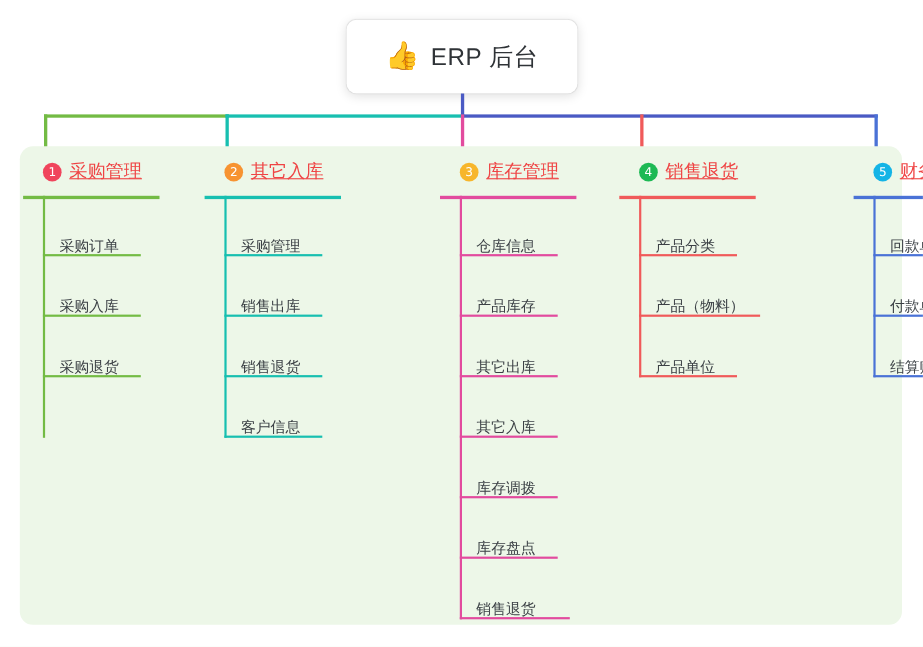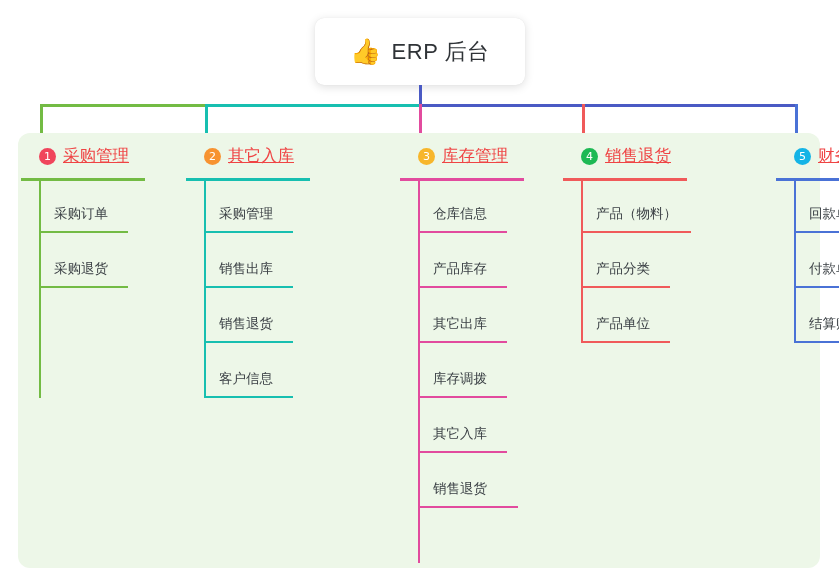--- a/index.html
+++ b/index.html
@@ -108,21 +108,21 @@
     top: 45px;
     width: 100%;
   }
   .leaf {
     position: relative;
     height: 55px;
   }
   .leaf-label {
     position: absolute;
     left: 36px;
-    bottom: 10px;
+    bottom: 0;
     font-size: 13.5px;
     color: #3b4045;
     white-space: nowrap;
   }
   .leaf-rule {
     position: absolute;
     left: 21px;
     bottom: 0;
     width: 89px;
     height: 2px;
@@ -157,20 +157,24 @@
         <span class="col-title">采购管理</span>
       </div>
       <div class="header-rule" style="background: rgb(115, 187, 68);"></div>
       <div class="spine" style="background: rgb(115, 187, 68); height: 220px;"></div>
       <div class="leaves">
         <div class="leaf">
           <span class="leaf-label">采购订单</span>
           <div class="leaf-rule" style="background: rgb(115, 187, 68); width: 89px;"></div>
         </div>
         <div class="leaf">
+          <span class="leaf-label">采购入库</span>
+          <div class="leaf-rule" style="background: rgb(115, 187, 68); width: 89px;"></div>
+        </div>
+        <div class="leaf">
           <span class="leaf-label">采购退货</span>
           <div class="leaf-rule" style="background: rgb(115, 187, 68); width: 89px;"></div>
         </div>
       </div>
     </div>
     <div class="column" style="left: 165px;">
       <div class="col-header">
         <span class="badge" style="background: rgb(247, 147, 49);">2</span>
         <span class="col-title">其它入库</span>
       </div>
@@ -209,50 +213,54 @@
         </div>
         <div class="leaf">
           <span class="leaf-label">产品库存</span>
           <div class="leaf-rule" style="background: rgb(226, 75, 158); width: 89px;"></div>
         </div>
         <div class="leaf">
           <span class="leaf-label">其它出库</span>
           <div class="leaf-rule" style="background: rgb(226, 75, 158); width: 89px;"></div>
         </div>
         <div class="leaf">
+          <span class="leaf-label">其它入库</span>
+          <div class="leaf-rule" style="background: rgb(226, 75, 158); width: 89px;"></div>
+        </div>
+        <div class="leaf">
           <span class="leaf-label">库存调拨</span>
           <div class="leaf-rule" style="background: rgb(226, 75, 158); width: 89px;"></div>
         </div>
         <div class="leaf">
-          <span class="leaf-label">其它入库</span>
+          <span class="leaf-label">库存盘点</span>
           <div class="leaf-rule" style="background: rgb(226, 75, 158); width: 89px;"></div>
         </div>
         <div class="leaf">
           <span class="leaf-label">销售退货</span>
           <div class="leaf-rule" style="background: rgb(226, 75, 158); width: 100px;"></div>
         </div>
       </div>
     </div>
     <div class="column" style="left: 542px;">
       <div class="col-header">
         <span class="badge" style="background: rgb(29, 185, 84);">4</span>
         <span class="col-title">销售退货</span>
       </div>
       <div class="header-rule" style="background: rgb(240, 90, 90);"></div>
       <div class="spine" style="background: rgb(240, 90, 90); height: 165px;"></div>
       <div class="leaves">
         <div class="leaf">
+          <span class="leaf-label">产品分类</span>
+          <div class="leaf-rule" style="background: rgb(240, 90, 90); width: 89px;"></div>
+        </div>
+        <div class="leaf">
           <span class="leaf-label">产品（物料）</span>
           <div class="leaf-rule" style="background: rgb(240, 90, 90); width: 110px;"></div>
         </div>
         <div class="leaf">
-          <span class="leaf-label">产品分类</span>
-          <div class="leaf-rule" style="background: rgb(240, 90, 90); width: 89px;"></div>
-        </div>
-        <div class="leaf">
           <span class="leaf-label">产品单位</span>
           <div class="leaf-rule" style="background: rgb(240, 90, 90); width: 89px;"></div>
         </div>
       </div>
     </div>
     <div class="column" style="left: 755px;">
       <div class="col-header">
         <span class="badge" style="background: rgb(20, 180, 230);">5</span>
         <span class="col-title">财务管理</span>
       </div>

